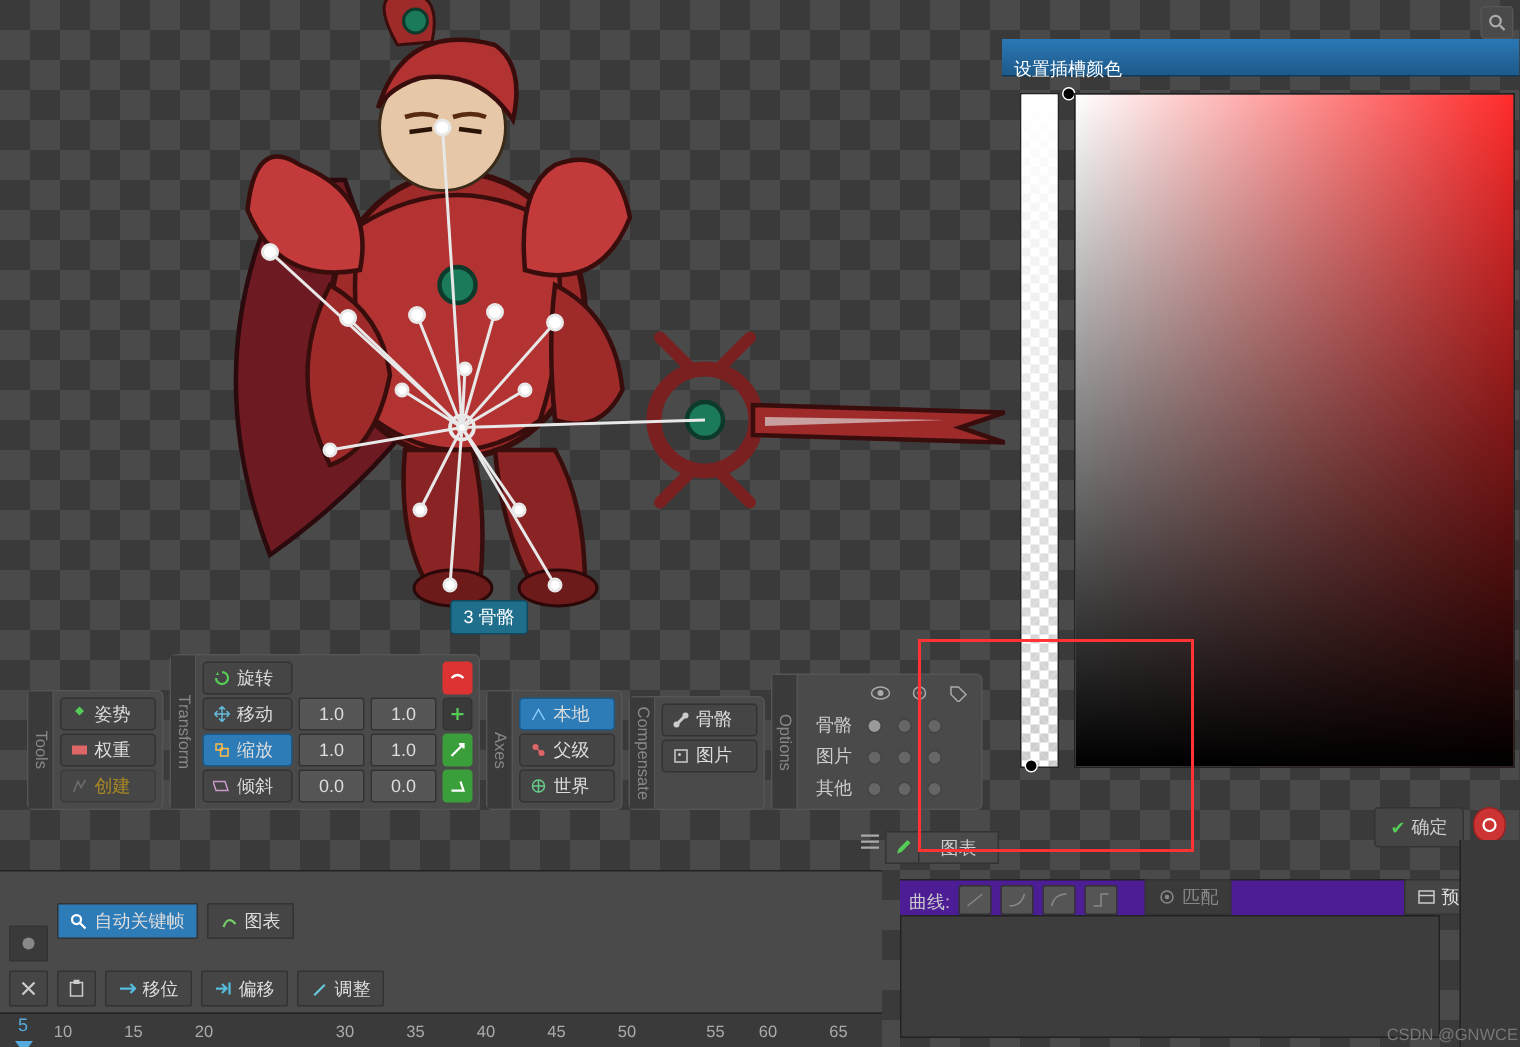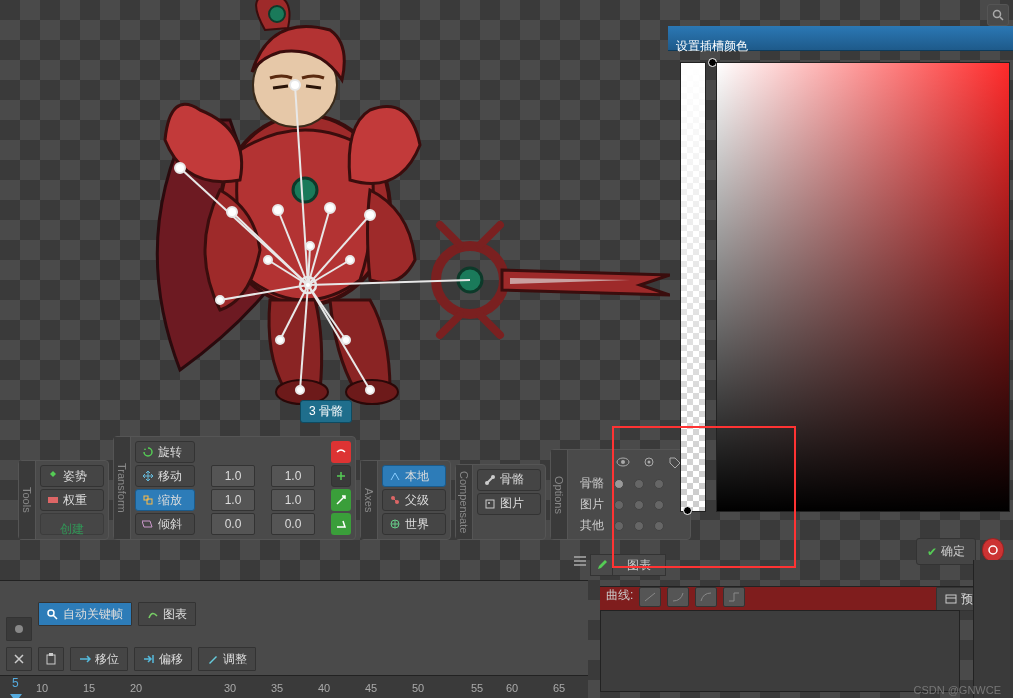--- a/index.html
+++ b/index.html
@@ -21,30 +21,30 @@
 
   .bone-label { position:absolute; left:300px; top:400px; background:#1f6e8c; border:1px solid #0e4a60; color:#fff; padding:2px 8px; border-radius:3px; font-size:12px; }
 
   
   .panels { position:absolute; left:18px; top:436px; display:flex; gap:4px; align-items:flex-end; }
   .panel { background:#4a4a4a; border:1px solid #555; border-radius:4px; display:flex; }
   .panel-tab { background:#3a3a3a; color:#888; writing-mode:vertical-rl; text-orientation:mixed; padding:6px 2px; font-size:11px; border-right:1px solid #555; display:flex; align-items:center; justify-content:center; }
   .panel-body { padding:4px; display:flex; flex-direction:column; gap:2px; }
   .btn { display:flex; align-items:center; gap:4px; padding:3px 6px; border-radius:3px; border:1px solid #333; background:#454545; color:#ddd; min-width:64px; height:22px; cursor:pointer; }
   .btn.active { background:#2d7cb8; border-color:#1a5a8a; }
-  .btn.disabled { opacity:0.6; color:#22c55e;flex-direction:column; }
+  .btn.disabled { opacity:0.6; color:#eab308; }
   .icon-sq { width:12px; height:12px; display:inline-block; }
   .num { background:#555; border:1px solid #333; border-radius:2px; width:44px; height:22px; text-align:center; line-height:20px; color:#ddd; }
   .indicator { width:20px; height:22px; border-radius:3px; display:flex; align-items:center; justify-content:center; }
   .ind-red { background:#d33; }
   .ind-green { background:#3a9e3a; }
   .ind-dark { background:#3a3a3a; border:1px solid #333; }
 
   
-  .trow { display:flex; gap:16px; }
+  .trow { display:flex; gap:4px; }
 
   
   .opt-head { display:flex; gap:12px; padding:2px 4px 4px 4px; }
   .opt-row { display:flex; gap:10px; align-items:center; padding:1px 4px; }
   .opt-label { width:28px; color:#ccc; text-align:right; }
   .dot { width:10px; height:10px; border-radius:50%; background:#666; border:1px solid #444; }
   .dot.active { background:#999; }
 
   
   .timeline-bar { position:absolute; left:0; top:554px; width:588px; border-top:1px solid #222; background:#4a4a4a; }
@@ -75,29 +75,29 @@
   .alpha-cursor { position:absolute; left:28px; top:0; width:9px; height:9px; border:1px solid #fff; border-radius:50%; background:#000;}
   .alpha-cursor2 { position:absolute; left:3px; top:448px; width:9px; height:9px; border:1px solid #fff; border-radius:50%; background:#000;}
   .sv-field { position:absolute; left:36px; top:4px; right:0; height:450px; border:1px solid #222;
     background: linear-gradient(to bottom, transparent, #000), linear-gradient(to right, #fff, #ff2a2a);}
 
   .cp-actions { position:absolute; left:916px; top:538px; display:flex; gap:6px; }
   .ok-btn { display:flex; align-items:center; gap:4px; padding:4px 10px; border-radius:3px; border:1px solid #333; background:#454545;}
   .ok-btn .tick{color:#5c5;}
   .cancel-btn { width:22px; height:24px; border-radius:11px; background:#c33; border:1px solid #922; display:flex; align-items:center; justify-content:center;}
 
-  .curve-head { position:absolute; left:600px; top:586px; width:400px; height:24px; display:flex; align-items:flex-start; gap:6px; background:#7f1d1d; padding:0 6px; border-top:1px solid #222;}
+  .curve-head { position:absolute; left:600px; top:586px; width:400px; height:24px; display:flex; align-items:flex-end; gap:6px; background:#4c1d95; padding:0 6px; border-top:1px solid #222;}
   .curve-mini { width:22px; height:20px; background:#555; border:1px solid #333; border-radius:2px; display:flex; align-items:center; justify-content:center; color:#888;}
   .curve-area { position:absolute; left:600px; top:610px; width:360px; height:82px; background:#3d3d3d; border:1px solid #222;}
 
   .highlight-box { position:absolute; left:612px; top:426px; width:184px; height:142px; border:2px solid #f33; pointer-events:none; }
 
   .search-corner { position:absolute; right:4px; top:4px; width:22px; height:22px; border:1px solid #555; border-radius:3px; background:#4a4a4a; display:flex; align-items:center; justify-content:center;}
 
-  .watermark { position:absolute; right:12px; bottom:2px; color:#777; font-size:11px; }
+  .watermark { position:absolute; right:1px; bottom:2px; color:#777; font-size:11px; }
 
   svg{display:block;}
   .strip-right { position:absolute; right:0; top:560px; width:40px; height:138px; background:#3a3a3a; border-left:1px solid #222;}
 </style>
 </head>
 <body>
 
 <div class="checker"></div>
 
 <div class="viewport">

